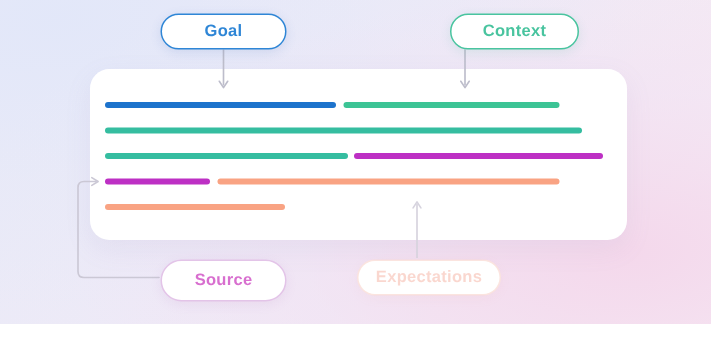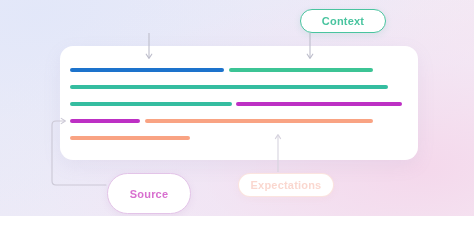--- a/index.html
+++ b/index.html
@@ -66,21 +66,21 @@
     box-shadow: 0 2px 7px rgba(80,120,190,0.16);
   }
   .pill-context {
     left: 268px; top: 9px; width: 86px; height: 24px;
     border-color: #49c49f;
     color: #49c49f;
     box-shadow: 0 2px 7px rgba(70,180,150,0.14);
     margin-left: 32px;
   }
   .pill-source {
-    left: 107px; top: 173px; width: 84px; height: 41px;
+    left: 107px; top: 173px; width: 84px; height: 28px;
     border-color: #e3c4e8;
     color: #d86fcf;
     box-shadow: 0 2px 7px rgba(180,120,190,0.12);
   }
   .pill-expectations {
     left: 238px; top: 173px; width: 96px; height: 24px;
     border-color: rgba(247,205,196,0.55);
     color: rgba(243,150,130,0.38);
     box-shadow: 0 2px 7px rgba(240,170,150,0.07);
   }
@@ -127,20 +127,23 @@
       <path d="M106 185 L56 185 Q52 185 52 181 L52 125 Q52 121 56 121 L64 121" fill="none" stroke="#cbc8d5" stroke-width="1.1" stroke-linecap="round" stroke-linejoin="round"></path>
       <path d="M61.2 118.4 L65.4 121 L61.2 123.6" fill="none" stroke="#cbc8d5" stroke-width="1.1" stroke-linecap="round" stroke-linejoin="round"></path>
     </g>
 
     <g>
       <line x1="278" y1="172" x2="278" y2="136" stroke="#d6d3de" stroke-width="1.1"></line>
       <path d="M275.4 138.6 L278 134.6 L280.6 138.6" fill="none" stroke="#d6d3de" stroke-width="1.1" stroke-linecap="round" stroke-linejoin="round"></path>
     </g>
   </svg>
 
+  <div class="pill pill-goal">
+    <span>Goal</span>
+  </div>
   <div class="pill pill-context">
     <span>Context</span>
   </div>
   <div class="pill pill-source">
     <span>Source</span>
   </div>
   <div class="pill pill-expectations">
     <span>Expectations</span>
   </div>
 

